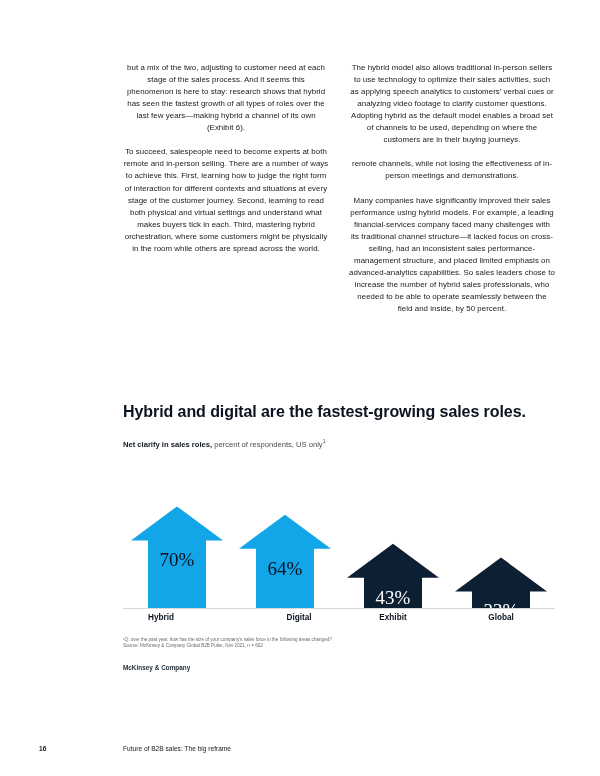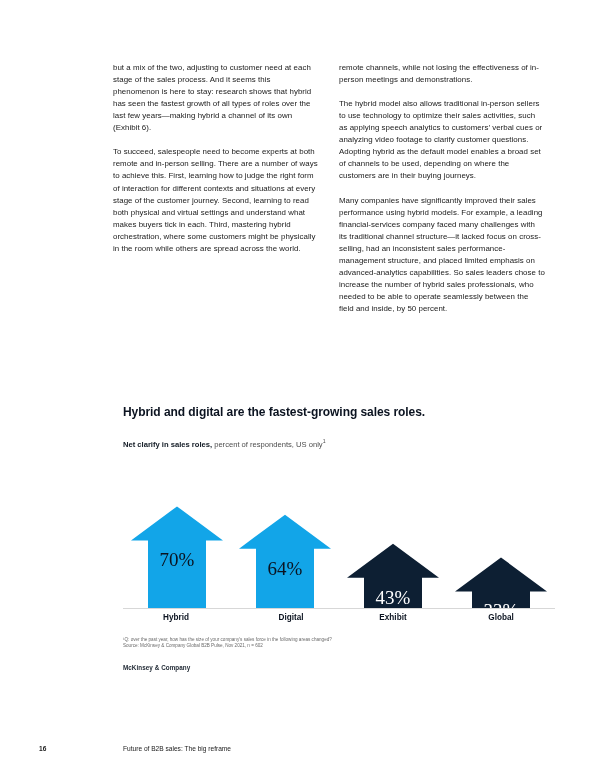--- a/index.html
+++ b/index.html
@@ -20,25 +20,26 @@
     position: absolute;
     left: 0; top: 0;
     width: 600px;
     height: 776px;
     overflow: hidden;
   }
 
   
   .columns {
     position: absolute;
-    left: 113px;
+    left: 123px;
     top: 62px;
     width: 432px;
     display: flex;
     gap: 20px;
+    text-align: center;
   }
   .col {
     width: 206px;
   }
   .para {
     font-size: 7.9px;
     line-height: 12.05px;
     color: #1a1a1a;
     margin: 0 0 12.1px 0;
     letter-spacing: 0.005em;
@@ -53,21 +54,21 @@
     width: 432px;
   }
   .exhibit-eyebrow {
     font-size: 7.3px;
     color: #5a5a5a;
     line-height: 10px;
     margin-bottom: 4px;
     letter-spacing: 0.01em;
   }
   .exhibit-title {
-    font-size: 12px;
+    font-size: 16px;
     font-weight: bold;
     color: #0b1320;
     line-height: 14px;
     letter-spacing: -0.005em;
     margin: 0;
   }
   .exhibit-subtitle {
     margin-top: 20px;
     font-size: 7.6px;
     line-height: 11px;
@@ -163,22 +164,22 @@
 <body>
 
 <div class="page">
 
   <div class="columns">
     <div class="col">
       <p class="para">but a mix of the two, adjusting to customer need at each stage of the sales process. And it seems this phenomenon is here to stay: research shows that hybrid has seen the fastest growth of all types of roles over the last few years—making hybrid a channel of its own (Exhibit 6).</p>
       <p class="para">To succeed, salespeople need to become experts at both remote and in-person selling. There are a number of ways to achieve this. First, learning how to judge the right form of interaction for different contexts and situations at every stage of the customer journey. Second, learning to read both physical and virtual settings and understand what makes buyers tick in each. Third, mastering hybrid orchestration, where some customers might be physically in the room while others are spread across the world.</p>
     </div>
     <div class="col">
+      <p class="para">The hybrid model also allows traditional in-person sellers to use technology to optimize their sales activities, such as applying speech analytics to customers’ verbal cues or analyzing video footage to clarify customer questions. Adopting hybrid as the default model enables a broad set of channels to be used, depending on where the customers are in their buying journeys.</p>
       <p class="para">remote channels, while not losing the effectiveness of in-person meetings and demonstrations.</p>
-      <p class="para">The hybrid model also allows traditional in-person sellers to use technology to optimize their sales activities, such as applying speech analytics to customers’ verbal cues or analyzing video footage to clarify customer questions. Adopting hybrid as the default model enables a broad set of channels to be used, depending on where the customers are in their buying journeys.</p>
       <p class="para">Many companies have significantly improved their sales performance using hybrid models. For example, a leading financial-services company faced many challenges with its traditional channel structure—it lacked focus on cross-selling, had an inconsistent sales performance-management structure, and placed limited emphasis on advanced-analytics capabilities. So sales leaders chose to increase the number of hybrid sales professionals, who needed to be able to operate seamlessly between the field and inside, by 50 percent.</p>
     </div>
   </div>
 
   <div class="exhibit">
 
     <div class="exhibit-title">Hybrid and digital are the fastest-growing sales roles.</div>
 
     <div class="exhibit-subtitle">
       <span class="strong">Net clarify in sales roles,</span><span> percent of respondents, US only</span><sup>1</sup>
@@ -196,22 +197,22 @@
             <text x="54" y="102.4" text-anchor="middle" font-family="&quot;Liberation Serif&quot;, serif" font-size="19" fill="#0B1320">70%</text>
             <text x="162" y="110.67999999999999" text-anchor="middle" font-family="&quot;Liberation Serif&quot;, serif" font-size="19" fill="#0B1320">64%</text>
             <text x="270" y="139.66" text-anchor="middle" font-family="&quot;Liberation Serif&quot;, serif" font-size="19" fill="#FFFFFF">43%</text>
             <text x="378" y="153.46" text-anchor="middle" font-family="&quot;Liberation Serif&quot;, serif" font-size="19" fill="#FFFFFF">33%</text>
           </g>
       </svg>
       <div class="baseline"></div>
     </div>
 
     <div class="cat-labels">
-        <div class="cat-label" style="left: 53px;">Hybrid</div>
-        <div class="cat-label" style="left: 168px;">Digital</div>
+        <div class="cat-label" style="left: 38px;">Hybrid</div>
+        <div class="cat-label" style="left: 176px;">Digital</div>
         <div class="cat-label" style="left: 270px;">Exhibit</div>
         <div class="cat-label" style="left: 378px;">Global</div>
       </div>
 
     <div class="footnotes">
       <p class="fn-line">¹Q: over the past year, how has the size of your company’s sales force in the following areas changed?</p>
       <p class="fn-line">Source: McKinsey &amp; Company Global B2B Pulse, Nov 2021, n = 602</p>
     </div>
 
     <div class="brand">McKinsey &amp; Company</div>

